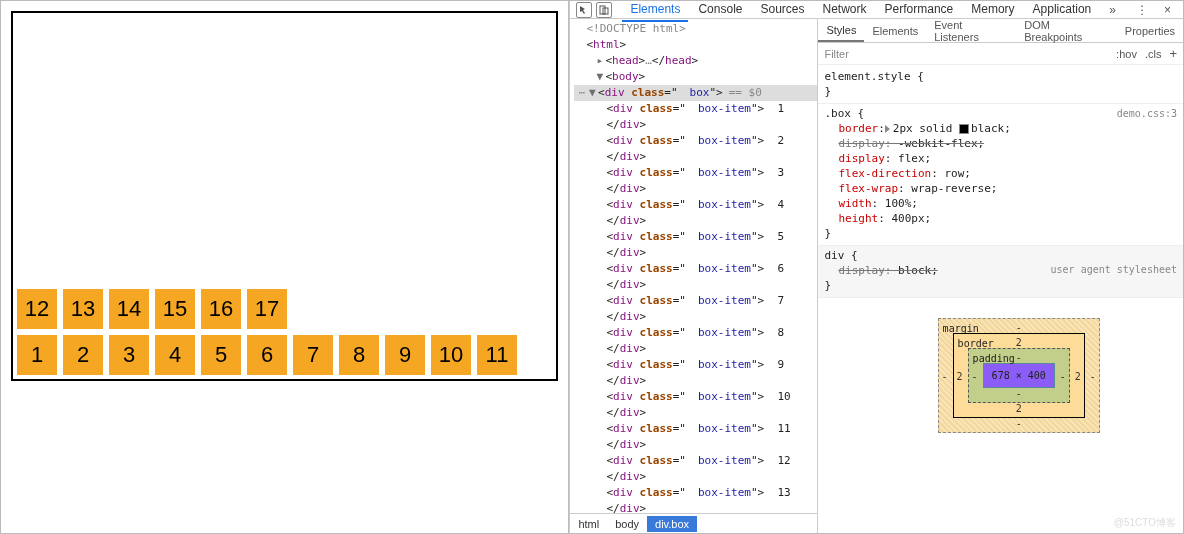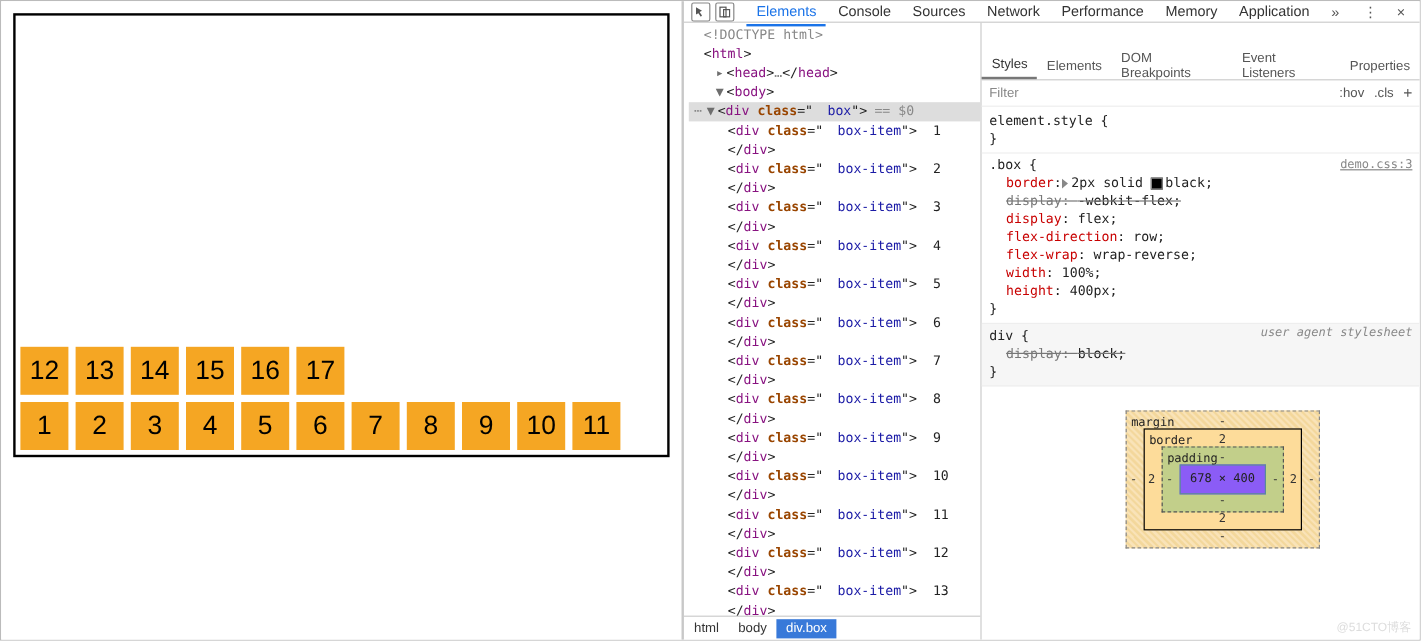--- a/index.html
+++ b/index.html
@@ -31,32 +31,32 @@
   .dom-line.l2{padding-left:22px;}
   .dom-line.l3{padding-left:32px;}
   .dom-line.sel{background:#ddd;}
   .dom-line .arrow{display:inline-block;width:9px;color:#6e6e6e;}
   .eq0{color:#888;margin-left:6px;}
   .crumbs{height:20px;border-top:1px solid #ccc;display:flex;align-items:center;font-size:11px;}
   .crumb{padding:2px 8px;color:#333;}
   .crumb.active{background:#3879d9;color:#fff;}
   
   .styles-pane{flex:1;display:flex;flex-direction:column;min-height:0;}
-  .styles-tabs{height:24px;border-bottom:1px solid #ccc;display:flex;align-items:center;font-size:11px;margin-top:24px;}
+  .styles-tabs{height:24px;border-bottom:1px solid #ccc;display:flex;align-items:center;font-size:11px;}
   .styles-tab{padding:4px 8px;color:#555;}
   .styles-tab.active{color:#333;border-bottom:2px solid #777;}
   .filter-row{height:22px;border-bottom:1px solid #eee;display:flex;align-items:center;padding:0 6px;font-size:11px;color:#888;}
   .filter-row .hov{margin-left:auto;color:#555;}
   .filter-row .cls{margin-left:8px;color:#555;}
   .filter-row .plus{margin-left:8px;color:#555;font-size:13px;}
   .rules{flex:1;overflow:auto;font-family:Menlo,Consolas,monospace;font-size:11px;line-height:15px;padding:2px 0;}
   .rule-block{border-bottom:1px solid #eee;padding:2px 6px 4px 6px;position:relative;}
   .selector{color:#222;}
-  .origin{position:absolute;right:6px;top:2px;color:#888;text-decoration:underline;font-size:10px;}
-  .ua-origin{position:absolute;right:6px;top:0;color:#888;font-size:10px;font-style:italic;}
+  .origin{position:absolute;right:6px;top:2px;color:#888;font-size:10px;}
+  .ua-origin{position:absolute;right:6px;top:16px;color:#888;font-size:10px;}
   .prop{padding-left:14px;}
   .pn{color:#c80000;}
   .pv{color:#222;}
   .strike{text-decoration:line-through;color:#777;}
   .strike .pn{color:#777;}
   .swatch{display:inline-block;width:10px;height:10px;border:1px solid #888;vertical-align:middle;margin-right:2px;}
   .swatch.black{background:#000;}
   .tri{display:inline-block;width:0;height:0;border-left:4px solid transparent;border-right:4px solid transparent;border-top:0;border-bottom:0;}
   .tri.r{border-left:5px solid #888;border-top:4px solid transparent;border-bottom:4px solid transparent;border-right:0;margin-right:3px;vertical-align:middle;}
   
@@ -166,22 +166,22 @@
           <span class="crumb">html</span>
           <span class="crumb">body</span>
           <span class="crumb active">div.box</span>
         </div>
       </div>
 
       <div class="styles-pane">
         <div class="styles-tabs" id="styles-tabs">
             <span class="styles-tab active">Styles</span>
             <span class="styles-tab">Elements</span>
+            <span class="styles-tab">Event Listeners</span>
             <span class="styles-tab">DOM Breakpoints</span>
-            <span class="styles-tab">Event Listeners</span>
             <span class="styles-tab">Properties</span>
           </div>
         <div class="filter-row">
           <span>Filter</span>
           <span class="hov">:hov</span>
           <span class="cls">.cls</span>
           <span class="plus">+</span>
         </div>
         <div class="rules">
           <div class="rule-block">

